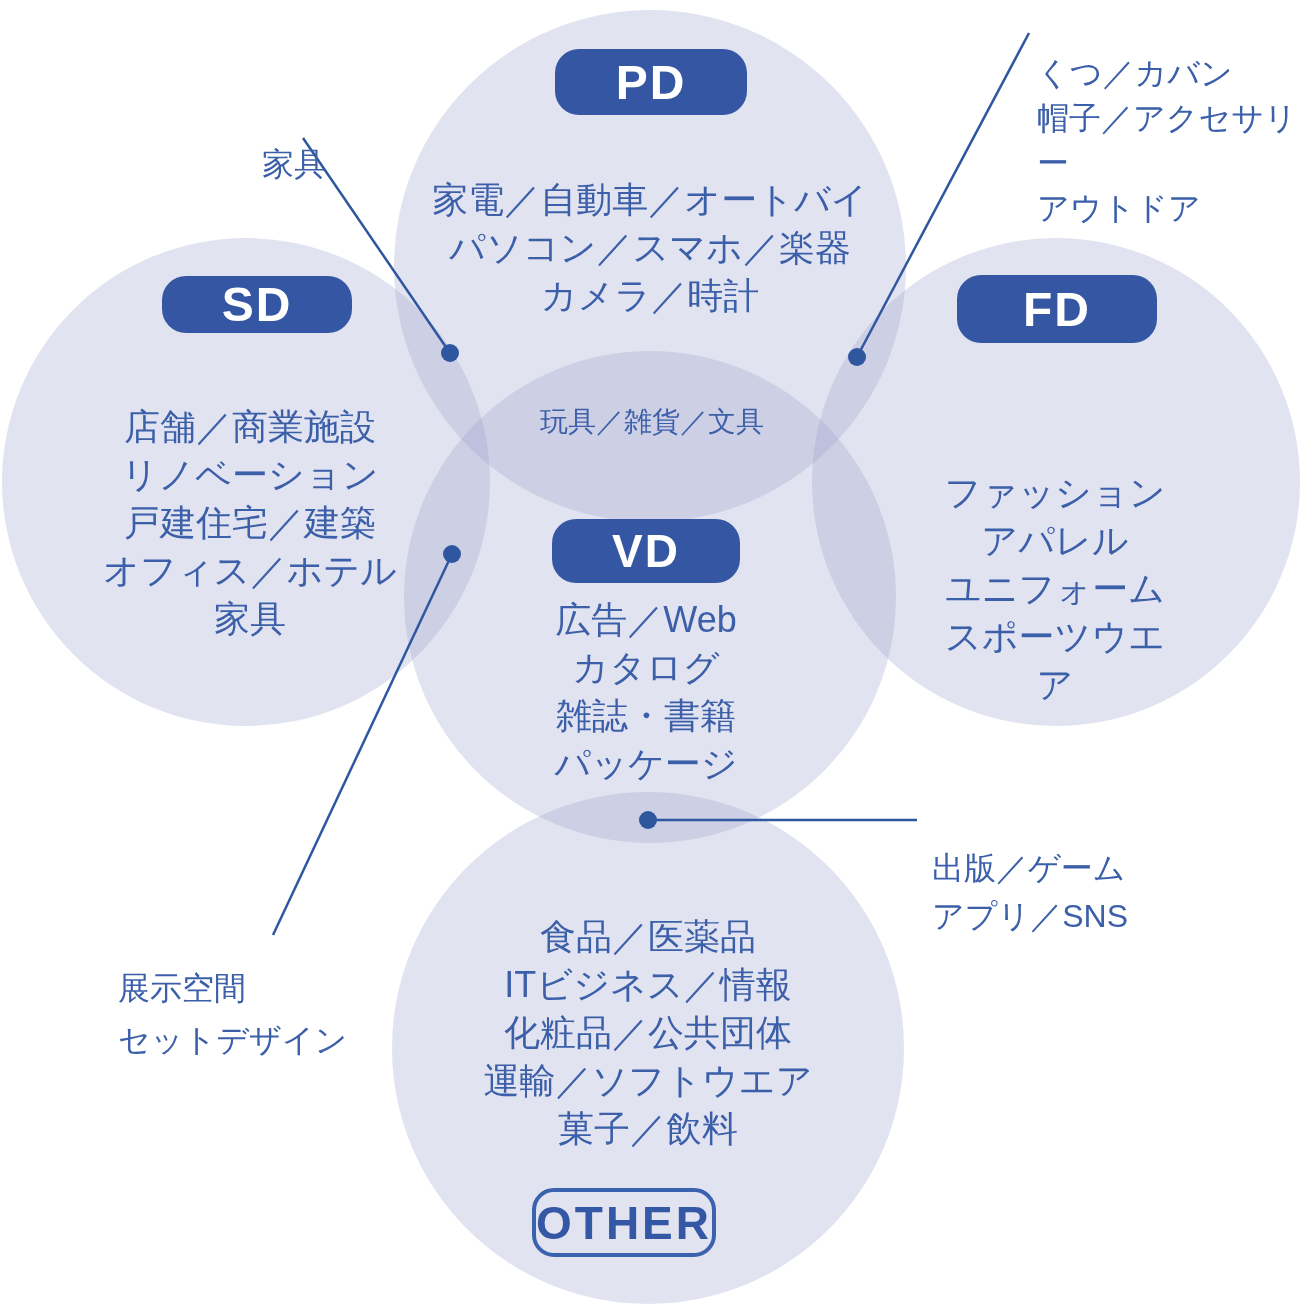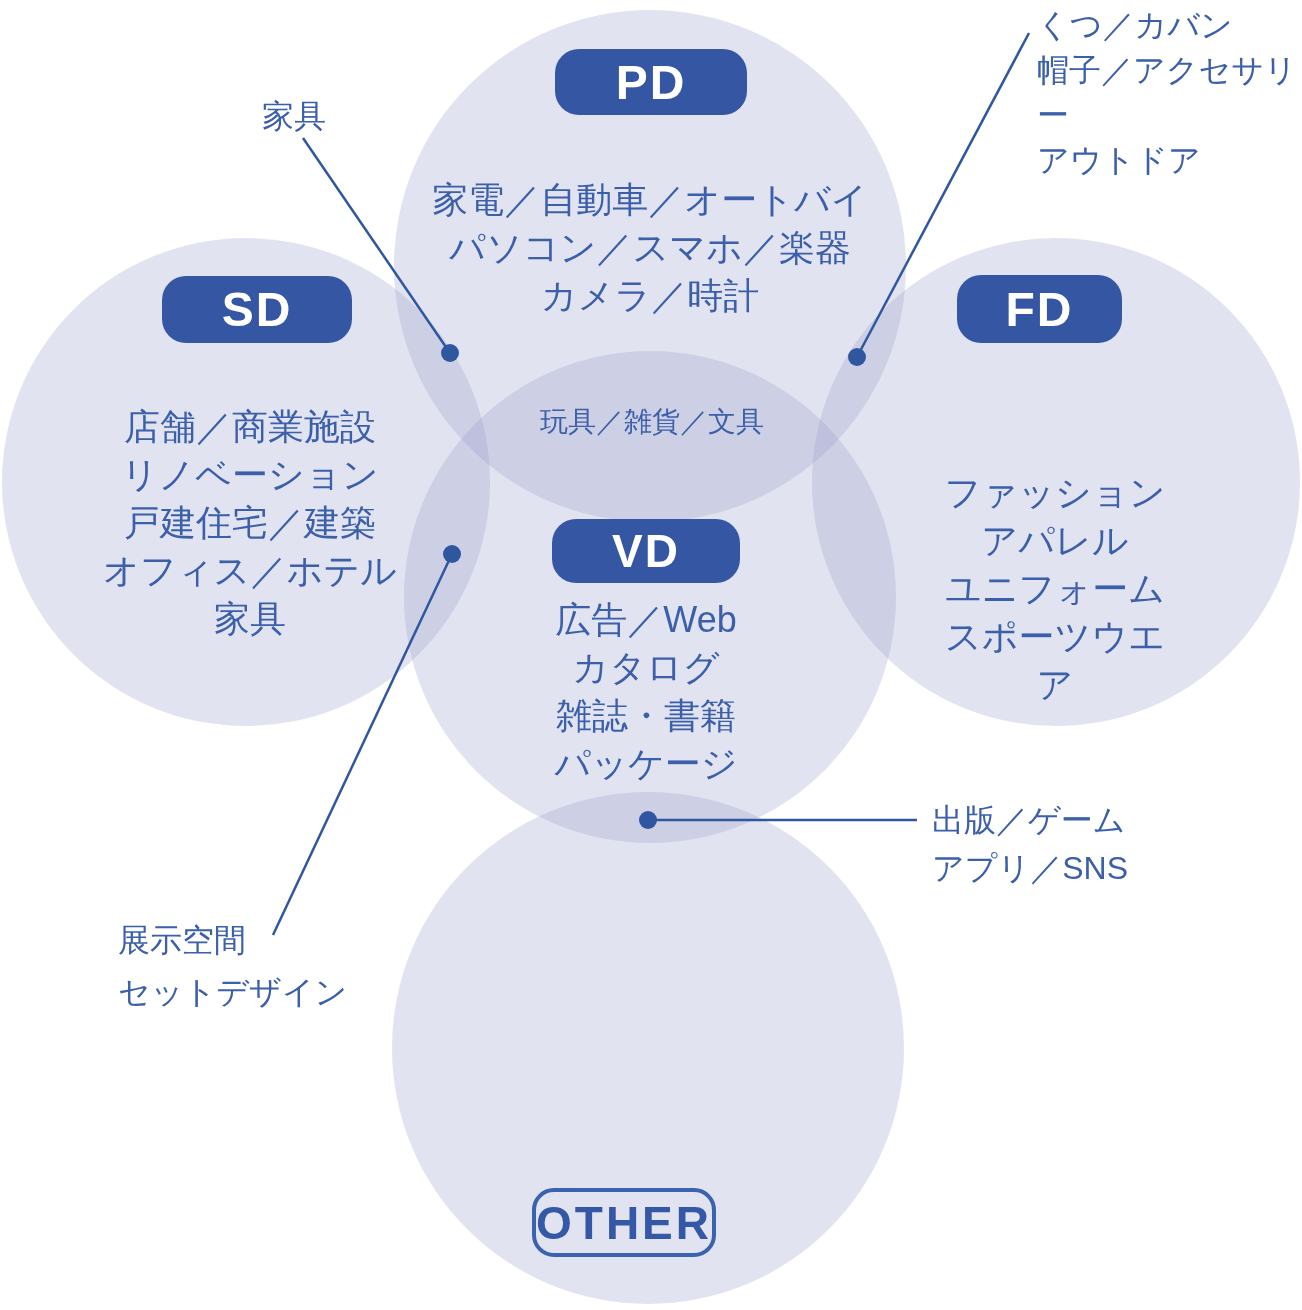--- a/index.html
+++ b/index.html
@@ -30,22 +30,22 @@
 
   
   .badge{
     position:absolute;z-index:3;
     display:flex;align-items:center;justify-content:center;
     background:#3557a3;color:#ffffff;
     font-weight:700;font-size:48px;letter-spacing:2px;
     border-radius:24px;
   }
   #b-pd{left:555px;top:49px;width:192px;height:66px;}
-  #b-sd{left:162px;top:276px;width:190px;height:67px;}
-  #b-fd{left:957px;top:275px;width:165px;height:68px;}
+  #b-sd{left:162px;top:276px;width:190px;height:57px;}
+  #b-fd{left:957px;top:275px;width:200px;height:68px;}
   #b-vd{left:552px;top:519px;width:188px;height:64px;font-size:46px;}
   #b-other{
     left:532px;top:1188px;width:184px;height:69px;
     background:transparent;border:4px solid #3a62ae;color:#3558a6;
     font-size:46px;letter-spacing:3px;border-radius:22px;box-sizing:border-box;
   }
 
   
   .lines{
     position:absolute;z-index:3;
@@ -57,21 +57,21 @@
   #t-sd{left:250px;top:403px;}
   #t-fd{left:1055px;top:469px;}
   #t-vd{left:646px;top:596px;}
   #t-other{left:648px;top:913px;}
   #t-center{left:652px;top:398px;font-size:28px;}
 
   
   .annotation{
     position:absolute;z-index:3;
     color:#3b5fa9;font-size:32px;font-weight:500;
-    white-space:pre-line;text-align:left;
+    white-space:pre-line;text-align:left;margin-top:48px;
   }
   #a-furniture{left:262px;top:96px;line-height:40px;}
   #a-fashion-items{left:1037px;top:3px;line-height:45px;}
   #a-publishing{left:932px;top:796px;line-height:48px;}
   #a-exhibition{left:118px;top:914px;line-height:52px;}
 </style>
 </head>
 <body>
 
 <div class="stage">
@@ -110,20 +110,25 @@
 戸建住宅／建築
 オフィス／ホテル
 家具</div>
   <div class="lines" id="t-fd">ファッションアパレル
 ユニフォーム
 スポーツウエア</div>
   <div class="lines" id="t-vd">広告／Web
 カタログ
 雑誌・書籍
 パッケージ</div>
+  <div class="lines" id="t-other">食品／医薬品
+ITビジネス／情報
+化粧品／公共団体
+運輸／ソフトウエア
+菓子／飲料</div>
 
   <div class="lines" id="t-center">玩具／雑貨／文具</div>
 
   <div class="annotation" id="a-furniture">家具</div>
   <div class="annotation" id="a-fashion-items">くつ／カバン
 帽子／アクセサリー
 アウトドア</div>
   <div class="annotation" id="a-publishing">出版／ゲーム
 アプリ／SNS</div>
   <div class="annotation" id="a-exhibition">展示空間

